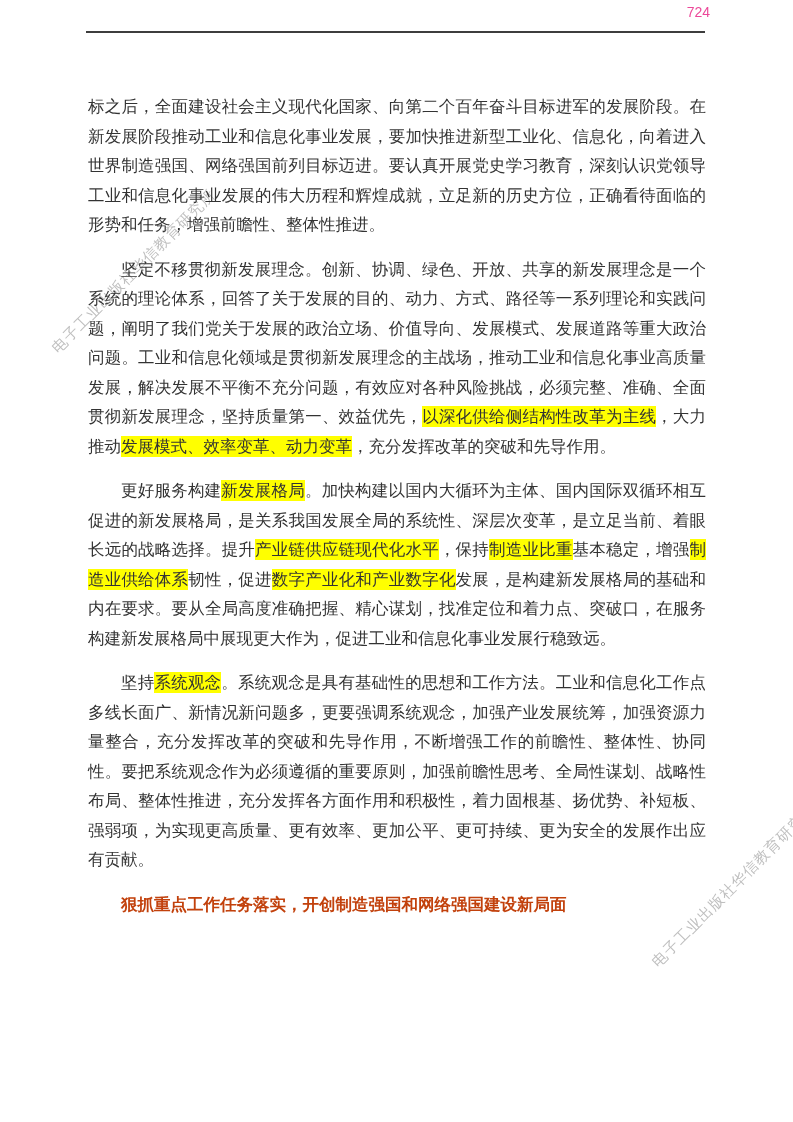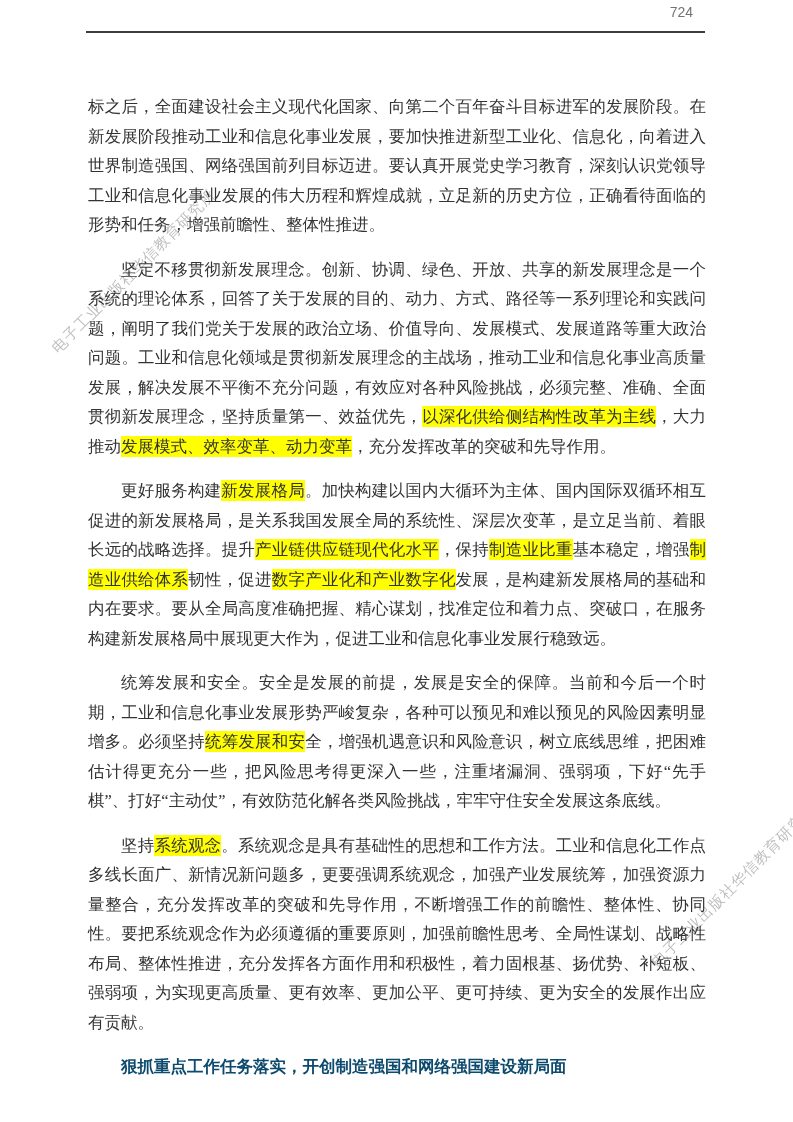--- a/index.html
+++ b/index.html
@@ -14,23 +14,23 @@
     overflow: hidden;
     font-family: "Liberation Serif", serif;
   }
   .page {
     position: absolute;
     inset: 0;
   }
   .page-number {
     position: absolute;
     top: 4px;
-    right: 100px;
+    right: 83px;
     font-size: 14px;
-    color: #737373;
+    color: #ec4899;
     font-family: "Liberation Sans", sans-serif;
     z-index: 2;
   }
   .header-rule {
     position: absolute;
     top: 31px;
     left: 86px;
     width: 619px;
     height: 2px;
     background: var(--rule-color, #3d3d3d);
@@ -70,21 +70,21 @@
   }
   .para {
     margin: 0 0 15px 0;
   }
   .para.indent {
     text-indent: 33px;
   }
   .para.heading {
     font-family: "Liberation Sans", sans-serif;
     font-weight: bold;
-    color: #0c4a6e;
+    color: #c2410c;
     margin-bottom: 0;
     text-align: left;
   }
   mark.hl {
     background: var(--hl-color, #ffff00);
     color: inherit;
     padding: 1px 0;
   }
   .content span, .content mark {
     
@@ -95,17 +95,16 @@
 
 <div class="page">
   <div class="page-number">724</div>
   <div class="header-rule"></div>
   <div class="watermark wm-left">电子工业出版社华信教育研究所</div>
   <div class="watermark wm-right">电子工业出版社华信教育研究所</div>
   <div class="content">
       <p class="para"><span>标之后，全面建设社会主义现代化国家、向第二个百年奋斗目标进军的发展阶段。在新发展阶段推动工业和信息化事业发展，要加快推进新型工业化、信息化，向着进入世界制造强国、网络强国前列目标迈进。要认真开展党史学习教育，深刻认识党领导工业和信息化事业发展的伟大历程和辉煌成就，立足新的历史方位，正确看待面临的形势和任务，增强前瞻性、整体性推进。</span></p>
       <p class="para indent"><span>坚定不移贯彻新发展理念。创新、协调、绿色、开放、共享的新发展理念是一个系统的理论体系，回答了关于发展的目的、动力、方式、路径等一系列理论和实践问题，阐明了我们党关于发展的政治立场、价值导向、发展模式、发展道路等重大政治问题。工业和信息化领域是贯彻新发展理念的主战场，推动工业和信息化事业高质量发展，解决发展不平衡不充分问题，有效应对各种风险挑战，必须完整、准确、全面贯彻新发展理念，坚持质量第一、效益优先，</span><mark class="hl">以深化供给侧结构性改革为主线</mark><span>，大力推动</span><mark class="hl">发展模式、效率变革、动力变革</mark><span>，充分发挥改革的突破和先导作用。</span></p>
       <p class="para indent"><span>更好服务构建</span><mark class="hl">新发展格局</mark><span>。加快构建以国内大循环为主体、国内国际双循环相互促进的新发展格局，是关系我国发展全局的系统性、深层次变革，是立足当前、着眼长远的战略选择。提升</span><mark class="hl">产业链供应链现代化水平</mark><span>，保持</span><mark class="hl">制造业比重</mark><span>基本稳定，增强</span><mark class="hl">制造业供给体系</mark><span>韧性，促进</span><mark class="hl">数字产业化和产业数字化</mark><span>发展，是构建新发展格局的基础和内在要求。要从全局高度准确把握、精心谋划，找准定位和着力点、突破口，在服务构建新发展格局中展现更大作为，促进工业和信息化事业发展行稳致远。</span></p>
-      <p class="para indent"><span>统筹发展和安全。安全是发展的前提，发展是安全的保障。当前和今后一个时期，工业和信息化事业发展形势严峻复杂，各种可以预见和难以预见的风险因素明显增多。必须坚持</span><mark class="hl">统筹发展和安</mark><span>全，增强机遇意识和风险意识，树立底线思维，把困难估计得更充分一些，把风险思考得更深入一些，注重堵漏洞、强弱项，下好“先手棋”、打好“主动仗”，有效防范化解各类风险挑战，牢牢守住安全发展这条底线。</span></p>
       <p class="para indent"><span>坚持</span><mark class="hl">系统观念</mark><span>。系统观念是具有基础性的思想和工作方法。工业和信息化工作点多线长面广、新情况新问题多，更要强调系统观念，加强产业发展统筹，加强资源力量整合，充分发挥改革的突破和先导作用，不断增强工作的前瞻性、整体性、协同性。要把系统观念作为必须遵循的重要原则，加强前瞻性思考、全局性谋划、战略性布局、整体性推进，充分发挥各方面作用和积极性，着力固根基、扬优势、补短板、强弱项，为实现更高质量、更有效率、更加公平、更可持续、更为安全的发展作出应有贡献。</span></p>
       <p class="para indent heading"><span>狠抓重点工作任务落实，开创制造强国和网络强国建设新局面</span></p>
     </div>
 </div>
 
 </body></html>

